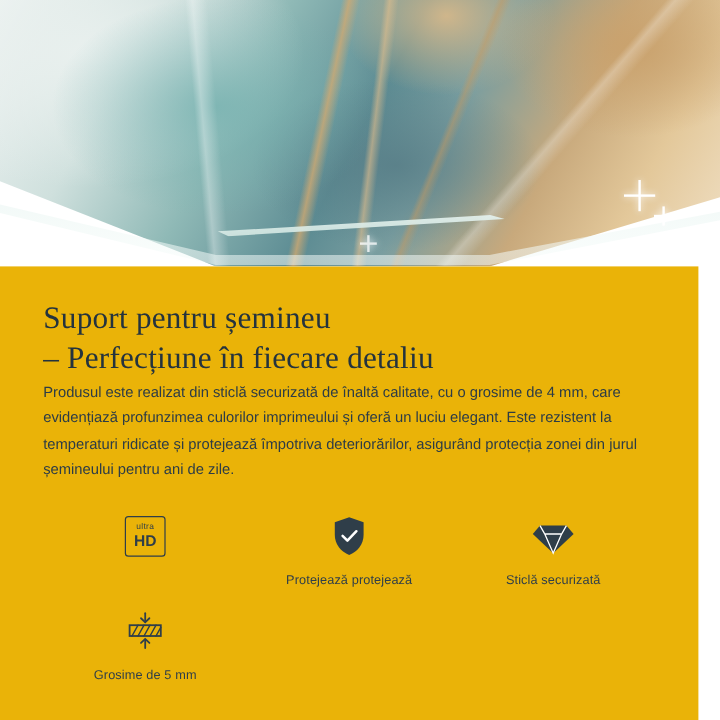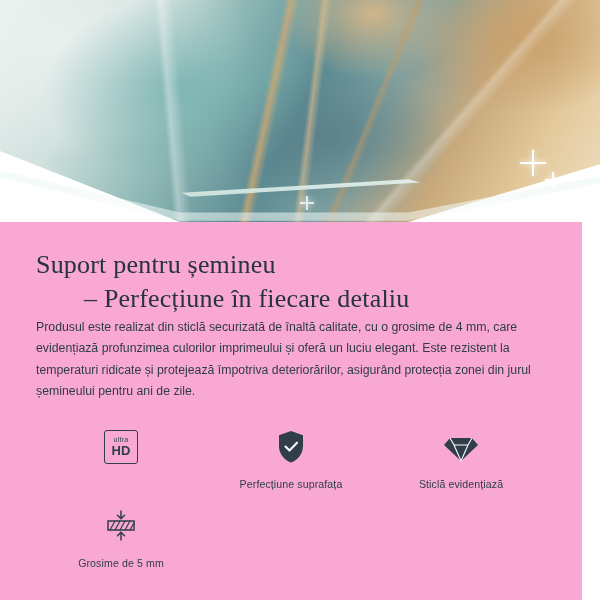--- a/index.html
+++ b/index.html
@@ -5,21 +5,21 @@
   * { box-sizing: border-box; margin: 0; padding: 0; }
   html, body {
     width: 600px; height: 600px;
     background: #ffffff;
     font-family: "Liberation Sans", sans-serif;
     overflow: hidden;
   }
   .page {
     position: relative;
     width: 582px; height: 600px;
-    background: #f9a8d4;
+    background: #eab308;
   }
 
   
   .hero {
     position: relative;
     width: 600px;
     height: 222px;
     overflow: hidden;
     background: #ffffff;
   }
@@ -94,21 +94,21 @@
   }
   .headline {
     font-family: "Liberation Serif", serif;
     font-size: 26px;
     line-height: 1.32;
     color: #24333e;
     font-weight: 400;
     letter-spacing: .2px;
     margin-top: 14px;
   }
-  .headline .l2 { display: block; margin-left: 48px; }
+  .headline .l2 { display: block; }
   .body-copy {
     margin-top: 0;
     font-size: 12.3px;
     line-height: 1.75;
     color: #2d3c46;
     max-width: 528px;
   }
 
   
   .features {
@@ -185,31 +185,31 @@
         </div>
       </div>
 
       <div class="feature">
         <div class="icon">
           <svg width="38" height="42" viewBox="0 0 38 42">
             <path d="M19 5l12 4.2v10.5c0 8-5.1 14.2-12 16.8C12.1 33.9 7 27.7 7 19.7V9.2L19 5z" fill="#2f3e49"></path>
             <path d="M13.5 20.5l4 4 7.5-7.8" fill="none" stroke="#ffffff" stroke-width="2.1" stroke-linecap="round" stroke-linejoin="round"></path>
           </svg>
         </div>
-        <div class="caption">Perfecțiune suprafața</div>
+        <div class="caption">Protejează protejează</div>
       </div>
 
       <div class="feature">
         <div class="icon">
           <svg width="40" height="38" viewBox="0 0 40 38">
             <path d="M9 10h22l6 7-17 16L3 17l6-7z" fill="#2f3e49"></path>
             <path d="M9 10l4 7h14l4-7M13 17l7 16 7-16" fill="none" stroke="#ffffff" stroke-width="1.1"></path>
           </svg>
         </div>
-        <div class="caption">Sticlă evidențiază</div>
+        <div class="caption">Sticlă securizată</div>
       </div>
 
 
       <div class="feature">
         <div class="icon">
           <svg width="42" height="40" viewBox="0 0 42 40" stroke="#2f3e49" stroke-width="1.5" fill="none" stroke-linecap="round">
             <path d="M21 5v7"></path>
               <path d="M17.5 9.2l3.5 3.4 3.5-3.4"></path>
             <rect x="8" y="15" width="26" height="9"></rect>
             <path d="M10 24l5-9M15 24l5-9M20 24l5-9M25 24l5-9M30 24l4-7.2" stroke-width="1.2"></path>

